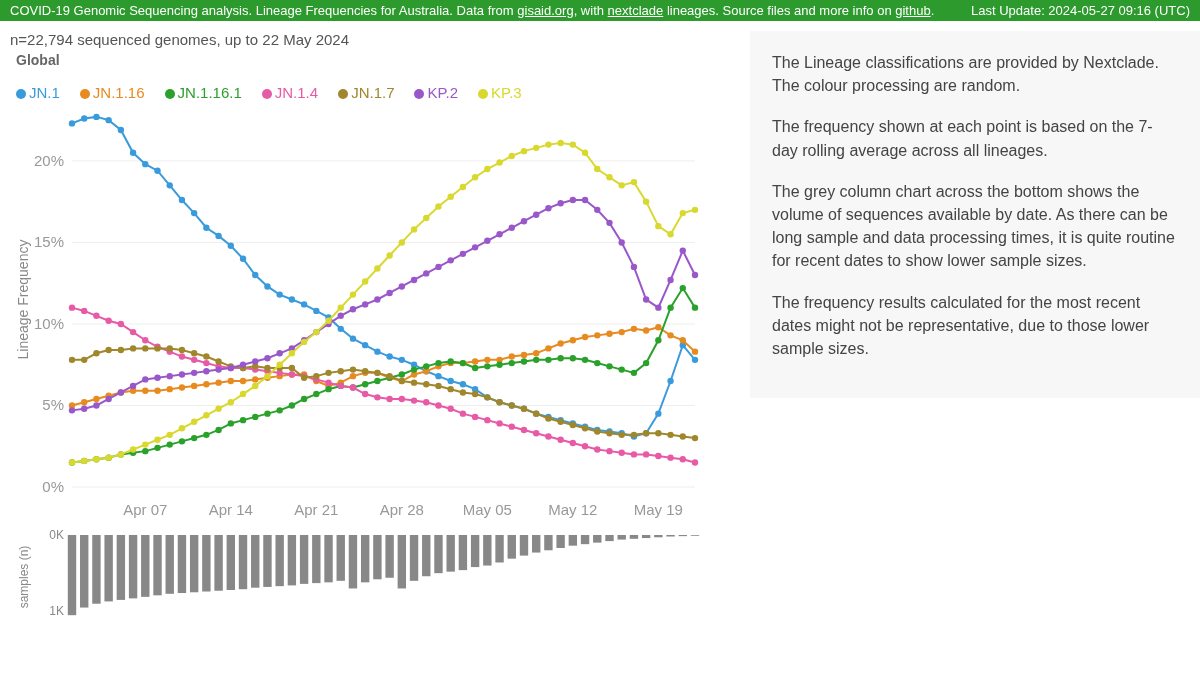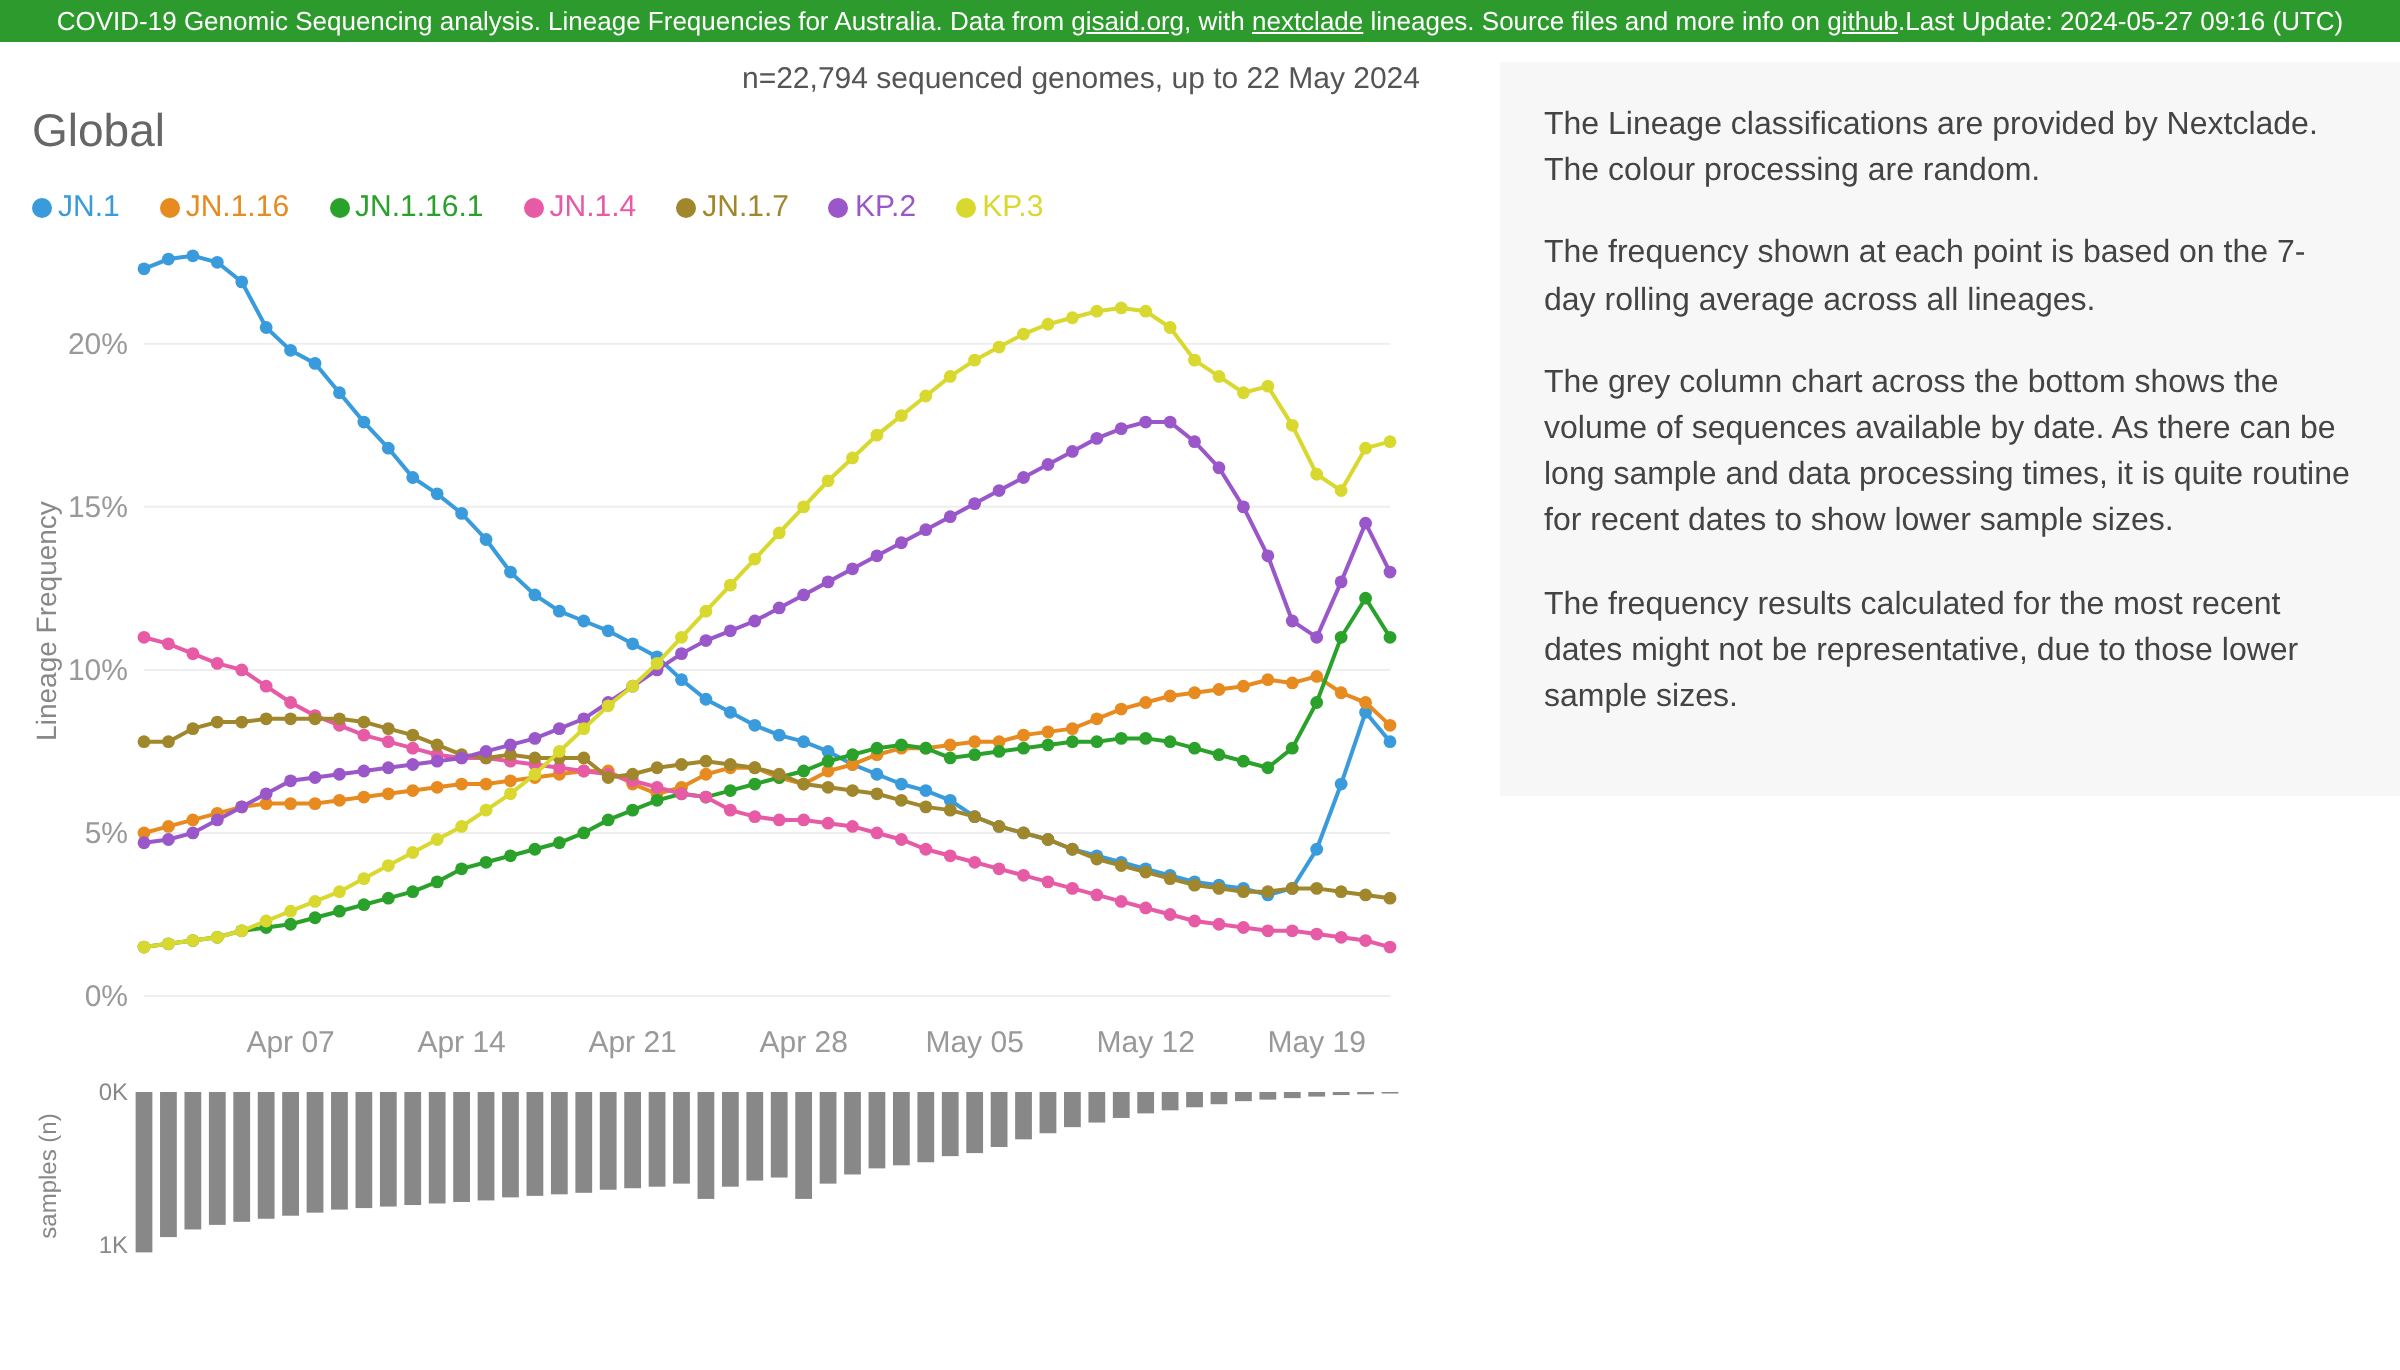--- a/index.html
+++ b/index.html
@@ -1,23 +1,23 @@
 <!DOCTYPE html>
 <html><head>
 <meta charset="utf-8">
 <style>
   html,body{margin:0;padding:0;font-family:"Segoe UI",Arial,sans-serif;background:#fff;color:#333;width:1200px;height:685px;overflow:hidden}
-  .topbar{background:#2d9a2d;color:#fff;font-size:13px;padding:3px 10px;display:flex;justify-content:center;align-items:center}
+  .topbar{background:#2d9a2d;color:#fff;font-size:13px;padding:3px 10px;display:flex;justify-content:space-between;align-items:center}
   .topbar a{color:#fff;text-decoration:underline}
   .main{display:flex;align-items:flex-start}
   .chart-panel{width:705px;padding:10px 10px 0 10px;position:relative}
   .side-panel{width:430px;background:#f7f7f7;margin:10px 0 0 30px;padding:20px 22px;font-size:16px;line-height:1.45;color:#444}
   .side-panel p{margin:0 0 18px 0}
-  .chart-subtitle{text-align:right;font-size:15px;color:#555;margin:0 0 4px 0}
-  .chart-title{font-size:23px;color:#666;margin:0 0 6px 6px;font-weight:400}
+  .chart-subtitle{text-align:left;font-size:15px;color:#555;margin:0 0 4px 0}
+  .chart-title{font-size:14px;color:#666;margin:0 0 6px 6px;font-weight:700}
   .legend{font-size:15px;margin:16px 0 6px 6px}
   .legend span{margin-right:10px;white-space:nowrap}
   .legend .dot{display:inline-block;width:10px;height:10px;border-radius:50%;margin-right:3px;vertical-align:middle}
   svg{display:block}
   .axis-label{font-size:12px;fill:#888}
   .tick-label{font-size:15px;fill:#999}
   .gridline{stroke:#eee;stroke-width:1}
 </style>
 </head>
 <body>

